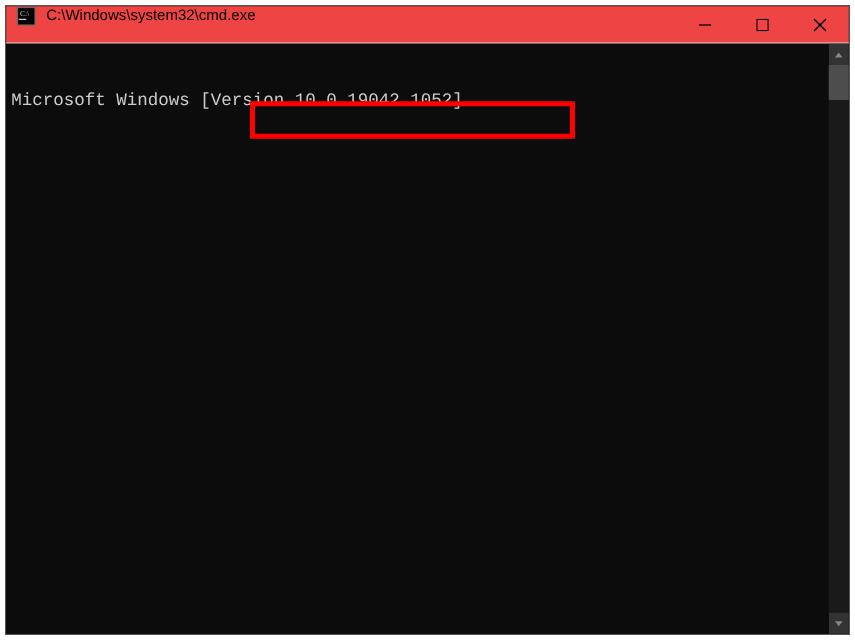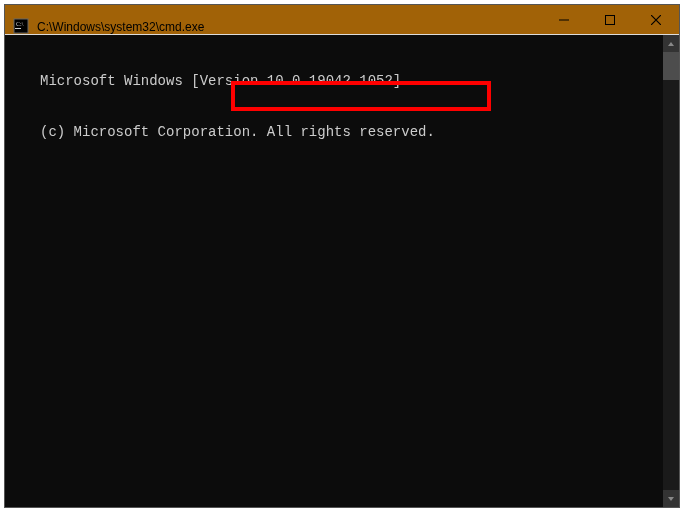--- a/index.html
+++ b/index.html
@@ -16,24 +16,24 @@
       top: 4px;
       width: 676px;
       height: 504px;
       border: 1px solid #555;
       background: #000;
       display: flex;
       flex-direction: column;
     }
     .titlebar {
       height: 30px;
-      background: #a16207;
+      background: #ef4444;
       color: #000;
       display: flex;
-      align-items: flex-end;
+      align-items: flex-start;
       border-bottom: 1px solid #ddd;
       flex-shrink: 0;
     }
     .titlebar .icon {
       width: 16px;
       height: 16px;
       margin: 0 8px;
       display: flex;
       align-items: center;
       justify-content: center;
@@ -68,21 +68,20 @@
     .terminal {
       flex: 1;
       background: #0c0c0c;
       color: #ccc;
       font-family: Consolas, 'Courier New', monospace;
       font-size: 14px;
       line-height: 17px;
       padding: 4px 0 0 4px;
       white-space: pre;
       position: relative;
-      margin-left: 31px;
     }
     .scrollbar {
       width: 16px;
       background: #1a1a1a;
       display: flex;
       flex-direction: column;
     }
     .sb-btn {
       height: 17px;
       background: #333;
@@ -144,21 +143,20 @@
       <button class="win-btn close">
         <svg viewBox="0 0 10 10">
             <path d="M0,0 L10,10 M10,0 L0,10" stroke="#000" stroke-width="1.2"></path>
           </svg>
       </button>
     </div>
   </div>
   <div class="client">
     <div class="terminal">
       <span class="line">Microsoft Windows [Version 10.0.19042.1052]</span>
-      <span class="line">(c) Microsoft Corporation. All rights reserved.</span>
       <span class="line"> </span>
       <div class="highlight-box" style="left:195px; top:46px; width:260px; height:30px;"></div>
     </div>
     <div class="scrollbar">
       <div class="sb-btn">
         <svg width="8" height="8" viewBox="0 0 8 8">
             <path class="sb-arrow" d="M4 2 L7 6 L1 6 Z"></path>
           </svg>
       </div>
       <div class="sb-track">

